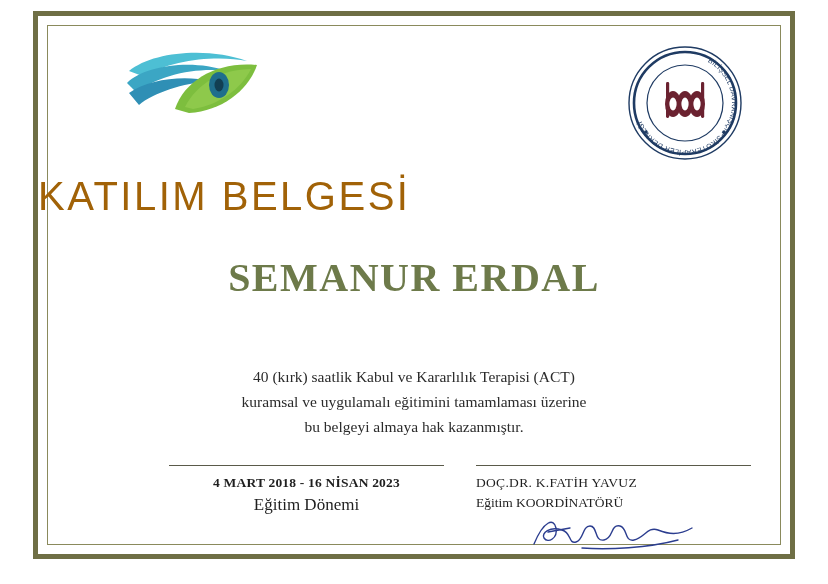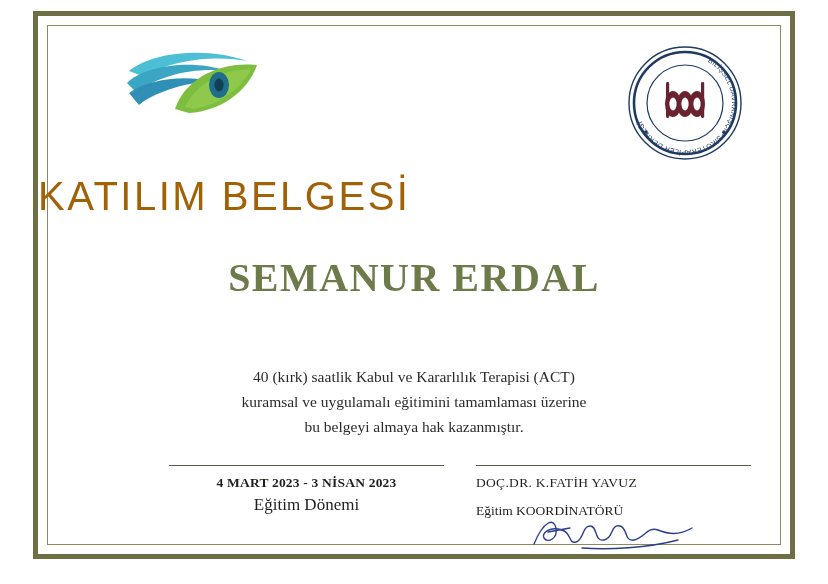--- a/index.html
+++ b/index.html
@@ -159,21 +159,21 @@
     width: 275px;
     font-family: "Liberation Serif", serif;
     color: #1f1f1f;
   }
   .block-right .line1 {
     font-size: 13.5px;
     letter-spacing: 0.3px;
   }
   .block-right .line2 {
     font-size: 13.5px;
-    margin-top: 12px;
+    margin-top: 4px;
   }
   .signature {
     position: absolute;
     left: 490px;
     top: 498px;
     width: 170px;
     height: 40px;
   }
 </style>
 </head>
@@ -242,21 +242,21 @@
   <div class="body-text">
     <div>40 (kırk) saatlik  Kabul ve Kararlılık Terapisi (ACT)</div>
     <div>kuramsal ve uygulamalı eğitimini tamamlaması üzerine</div>
     <div>bu belgeyi almaya hak kazanmıştır.</div>
   </div>
 
   <div class="rule rule-left"></div>
   <div class="rule rule-right"></div>
 
   <div class="block-left">
-    <div class="line1">4 MART 2023 - 3 NİSAN 2023</div>
+    <div class="line1">4 MART 2018 - 16 NİSAN 2023</div>
     <div class="line2">Eğitim Dönemi</div>
   </div>
 
   <div class="block-right">
     <div class="line1">DOÇ.DR. K.FATİH YAVUZ</div>
     <div class="line2">Eğitim KOORDİNATÖRÜ</div>
   </div>
 
   <div class="signature">
     <svg viewBox="0 0 170 40" width="170" height="40" aria-hidden="true">

